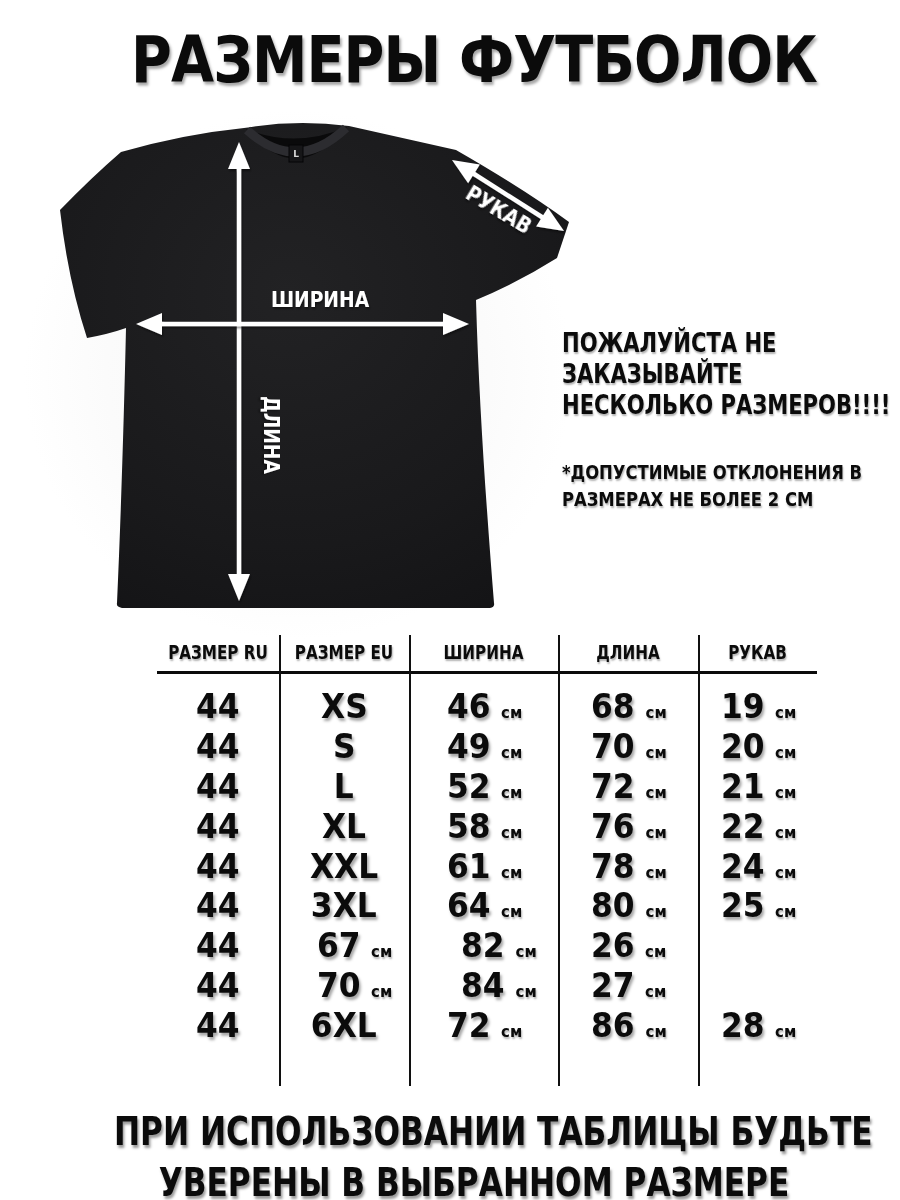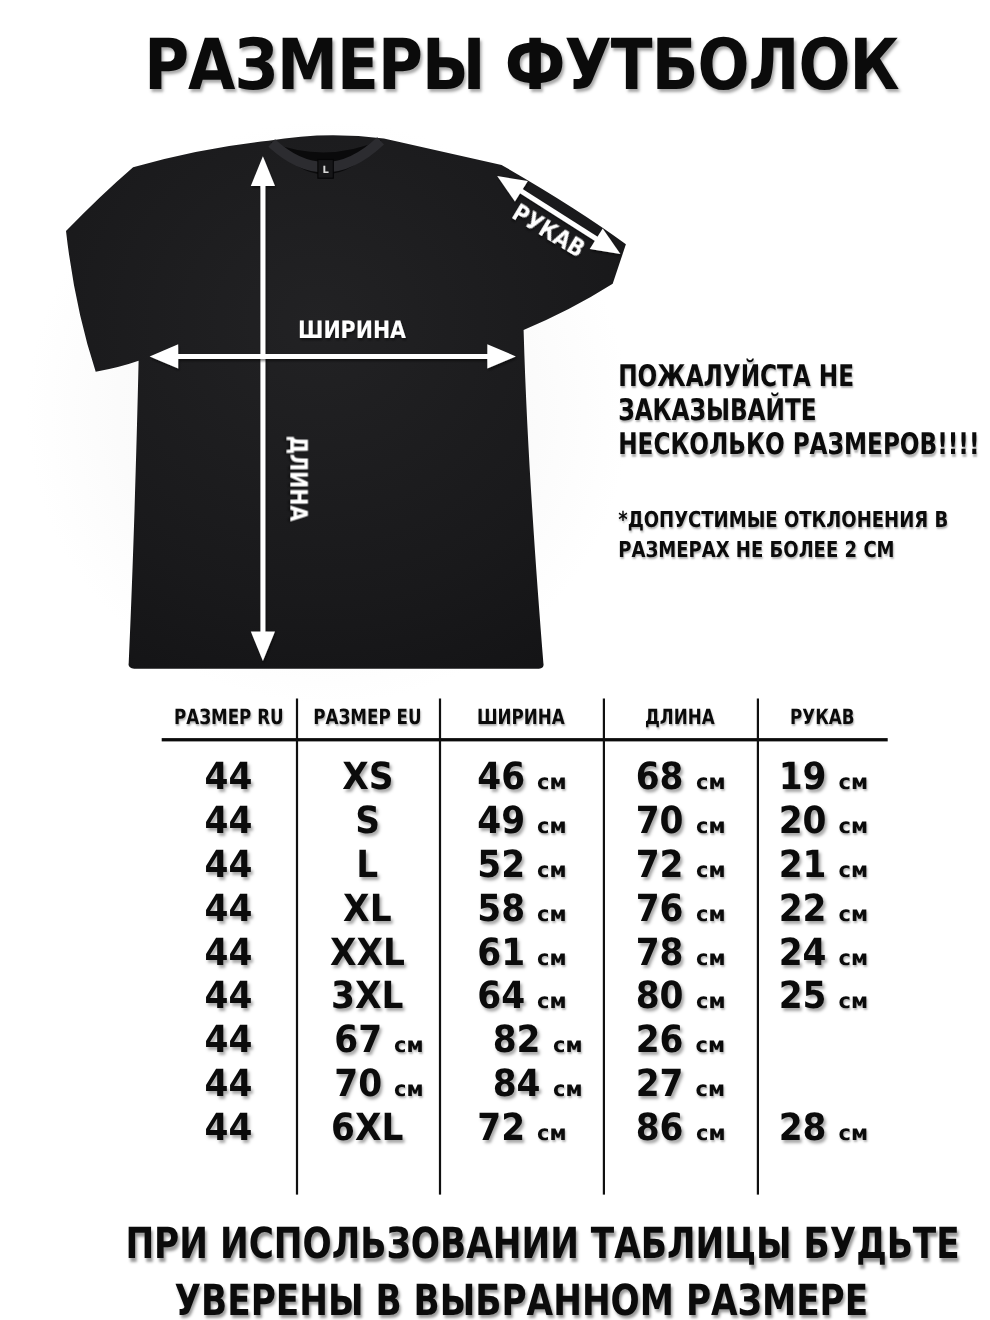--- a/index.html
+++ b/index.html
@@ -24,37 +24,37 @@
          transform:scaleX(.78);transform-origin:0 50%;
          text-shadow:1px 2px 2px rgba(0,0,0,.3);}
   #block-measure{top:122px;}
   #block-measure .tline{font-size:27px;line-height:31px;}
   #block-warning{top:327px;}
   #block-warning .tline{font-size:27px;line-height:31px;}
   #block-note{top:459px;}
   #block-note .tline{font-size:20px;line-height:27px;transform:scaleX(.82);}
 
   
-  #size-table{position:absolute;left:123px;top:632px;width:660px;height:455px;}
+  #size-table{position:absolute;left:133px;top:632px;width:660px;height:455px;}
   #thead{position:absolute;top:0;left:0;width:660px;height:39px;display:flex;}
   .th{display:flex;align-items:center;justify-content:center;font-weight:bold;
       font-size:19px;white-space:nowrap;transform:scaleX(.8);
       text-shadow:1px 2px 2px rgba(0,0,0,.3);}
   #header-rule{position:absolute;left:0;top:39px;width:660px;height:2.5px;background:#0b0b0b;}
   .vline{position:absolute;top:3px;height:451px;width:1.6px;background:#101010;}
   #vline-1{left:122px;} #vline-2{left:252px;} #vline-3{left:401px;} #vline-4{left:541px;}
   #tbody{position:absolute;left:0;top:55px;width:660px;}
   .trow{display:flex;height:39.9px;}
   .tcell{display:flex;align-items:baseline;justify-content:center;gap:9px;
          align-self:center;}
   .col-ru{width:122px;} .col-eu{width:130px;} .col-w{width:149px;}
   .col-l{width:140px;}  .col-s{width:119px;}
   .num{font-size:34px;font-weight:bold;line-height:39.9px;display:inline-block;
        transform:scaleX(.92);text-shadow:2px 3px 3px rgba(0,0,0,.35);}
-  .unit{font-size:19px;font-weight:bold;display:inline-block;
+  .unit{font-size:15px;font-weight:bold;display:inline-block;
         text-shadow:1px 2px 2px rgba(0,0,0,.3);}
 
   
   #footer{position:absolute;top:1106px;left:0;width:900px;text-align:center;}
   .fline{display:block;font-size:39px;font-weight:bold;line-height:51px;white-space:nowrap;
          transform:scaleX(.8);transform-origin:50% 50%;
          text-shadow:2px 3px 3px rgba(0,0,0,.4);}
 </style>
 </head>
 <body>

